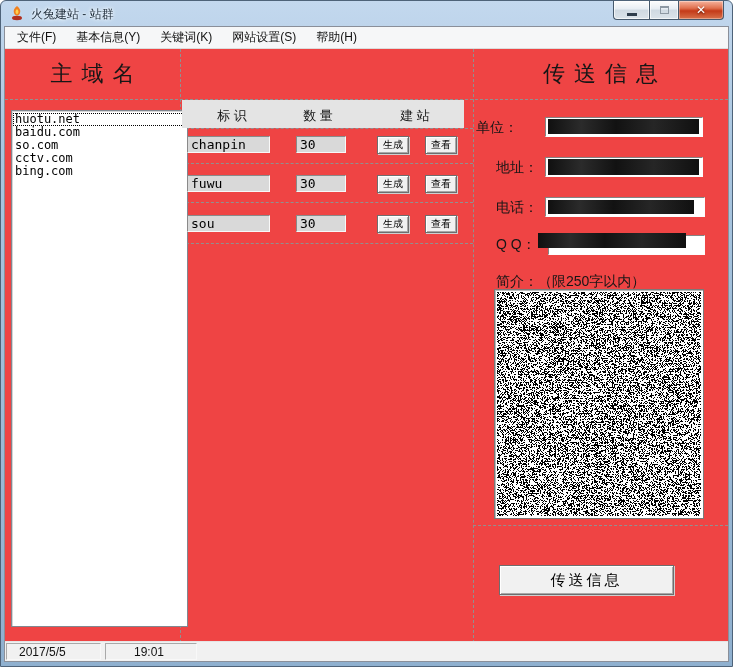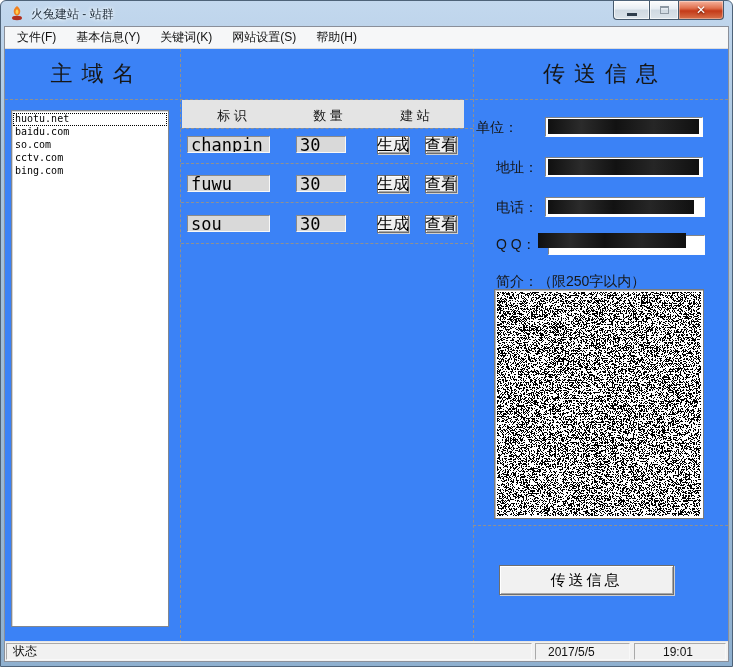--- a/index.html
+++ b/index.html
@@ -31,47 +31,47 @@
 
   
   .app-body { position:absolute; left:3px; right:3px; top:25px; bottom:4px;
               background:#efefef; border:1px solid #8a8f99; }
 
   .menubar { position:absolute; top:0; left:0; right:0; height:22px; display:flex; align-items:center;
              background:#f6f7f8; border-bottom:1px solid #dcdcdc; font-size:12px; color:#111;
              padding-left:2px; }
   .menu-item { padding:3px 10px; white-space:nowrap; cursor:default;text-align:right; }
 
-  .workspace { position:absolute; top:22px; left:0; right:0; bottom:20px; background:#3b82f6; overflow:hidden; }
+  .workspace { position:absolute; top:22px; left:0; right:0; bottom:20px; background:#ef4444; overflow:hidden; }
 
   .vdash { position:absolute; top:0; height:594px; width:0; border-left:1px dashed #909090; }
   .hdash { position:absolute; height:0; border-top:1px dashed #909090; }
 
   .col-title { position:absolute; top:10px; font-size:22px; color:#161616; text-align:center;
                letter-spacing:9px; padding-left:9px; white-space:nowrap; }
 
   
-  .listbox { position:absolute; left:6px; top:61px; width:158px; height:517px; background:#ffffff;
+  .listbox { position:absolute; left:6px; top:61px; width:177px; height:517px; background:#ffffff;
              border:1px solid #828790; box-shadow:inset 1px 1px 0 #d5d5d5;
-             font-family:"DejaVu Sans Mono","Liberation Mono",monospace; font-size:10px;
+             font-family:"DejaVu Sans Mono","Liberation Mono",monospace; font-size:12px;
              padding:2px 1px; overflow:hidden; }
   .list-item { height:13px; line-height:12px; padding-left:2px; white-space:nowrap; color:#000; }
   .list-item.selected { outline:1px dotted #000; outline-offset:-1px; }
 
   
   .sub-headerband { position:absolute; left:177px; top:51px; width:282px; height:28px; background:#e4e4e4; }
   .sub-head { position:absolute; top:7px; width:60px; text-align:center; font-size:13px; color:#161616; white-space:nowrap; }
   .sub-row { position:absolute; left:176px; width:292px; }
   .field { position:absolute; background:#d9d9d9; border:1px solid;
            border-color:#8a8a8a #f8f8f8 #f8f8f8 #8a8a8a;
-           font-family:"DejaVu Sans Mono","Liberation Mono",monospace; font-size:17px;
+           font-family:"DejaVu Sans Mono","Liberation Mono",monospace; font-size:13px;
            color:#000; padding:4px 3px; outline:none; }
   .btn { position:absolute; background:#f1f1f1; border:1px solid #6e6e6e;
          box-shadow:inset 1px 1px 0 #ffffff, inset -1px -1px 0 #a8a8a8, 1px 1px 0 #cfcfcf;
-         font-size:16px; color:#000; text-align:center; cursor:default;
+         font-size:10px; color:#000; text-align:center; cursor:default;
          display:flex; align-items:center; justify-content:center; white-space:nowrap;
          font-family:"Liberation Sans","DejaVu Sans",sans-serif; }
 
   
   .info-label { position:absolute; font-size:14px; color:#161616; white-space:nowrap; }
   .info-field { position:absolute; background:#ffffff; border:1px solid;
                 border-color:#848484 #fdfdfd #fdfdfd #848484; }
   .redact { position:absolute; background:linear-gradient(90deg,#101010 0%,#2b2b2b 22%,#121212 45%,#262626 70%,#101010 100%); }
   .noise-box { position:absolute; left:489px; top:240px; width:210px; height:230px; background:#ffffff;
                border:1px solid #7a7a7a; box-shadow:inset 1px 1px 0 #b9b9b9; padding:2px; }
@@ -140,21 +140,21 @@
       <div class="listbox">
         <div class="list-item selected">huotu.net</div>
         <div class="list-item">baidu.com</div>
         <div class="list-item">so.com</div>
         <div class="list-item">cctv.com</div>
         <div class="list-item">bing.com</div>
       </div>
 
       <div class="sub-headerband">
         <span class="sub-head" style="left:20px;">标 识</span>
-        <span class="sub-head" style="left:116px;">数 量</span>
+        <span class="sub-head" style="left:106px;">数 量</span>
         <span class="sub-head" style="left:203px;">建 站</span>
       </div>
 
       <div class="sub-row" style="top:79px; height:35px;">
         <input class="field" style="left: 6px; top: 8px; width: 83px; height: 17px;" value="chanpin">
         <input class="field" style="left: 115px; top: 8px; width: 50px; height: 17px;" value="30">
         <div class="btn" style="left:196px; top:8px; width:32px; height:18px;">生成</div>
         <div class="btn" style="left:244px; top:8px; width:32px; height:18px;">查看</div>
       </div>
 
@@ -204,23 +204,20 @@
           <rect width="204" height="224" fill="#ffffff"></rect>
           <rect width="204" height="224" filter="url(#bwnoise)"></rect>
         </svg>
       </div>
 
       <div class="btn send-btn">传送信息</div>
 
     </div>
 
     <div class="statusbar">
-      <div class="spanel main">
-        <span>状态</span>
-      </div>
       <div class="spanel date">
         <span>2017/5/5</span>
       </div>
       <div class="spanel time">
         <span>19:01</span>
       </div>
     </div>
 
   </div>
 </div>

